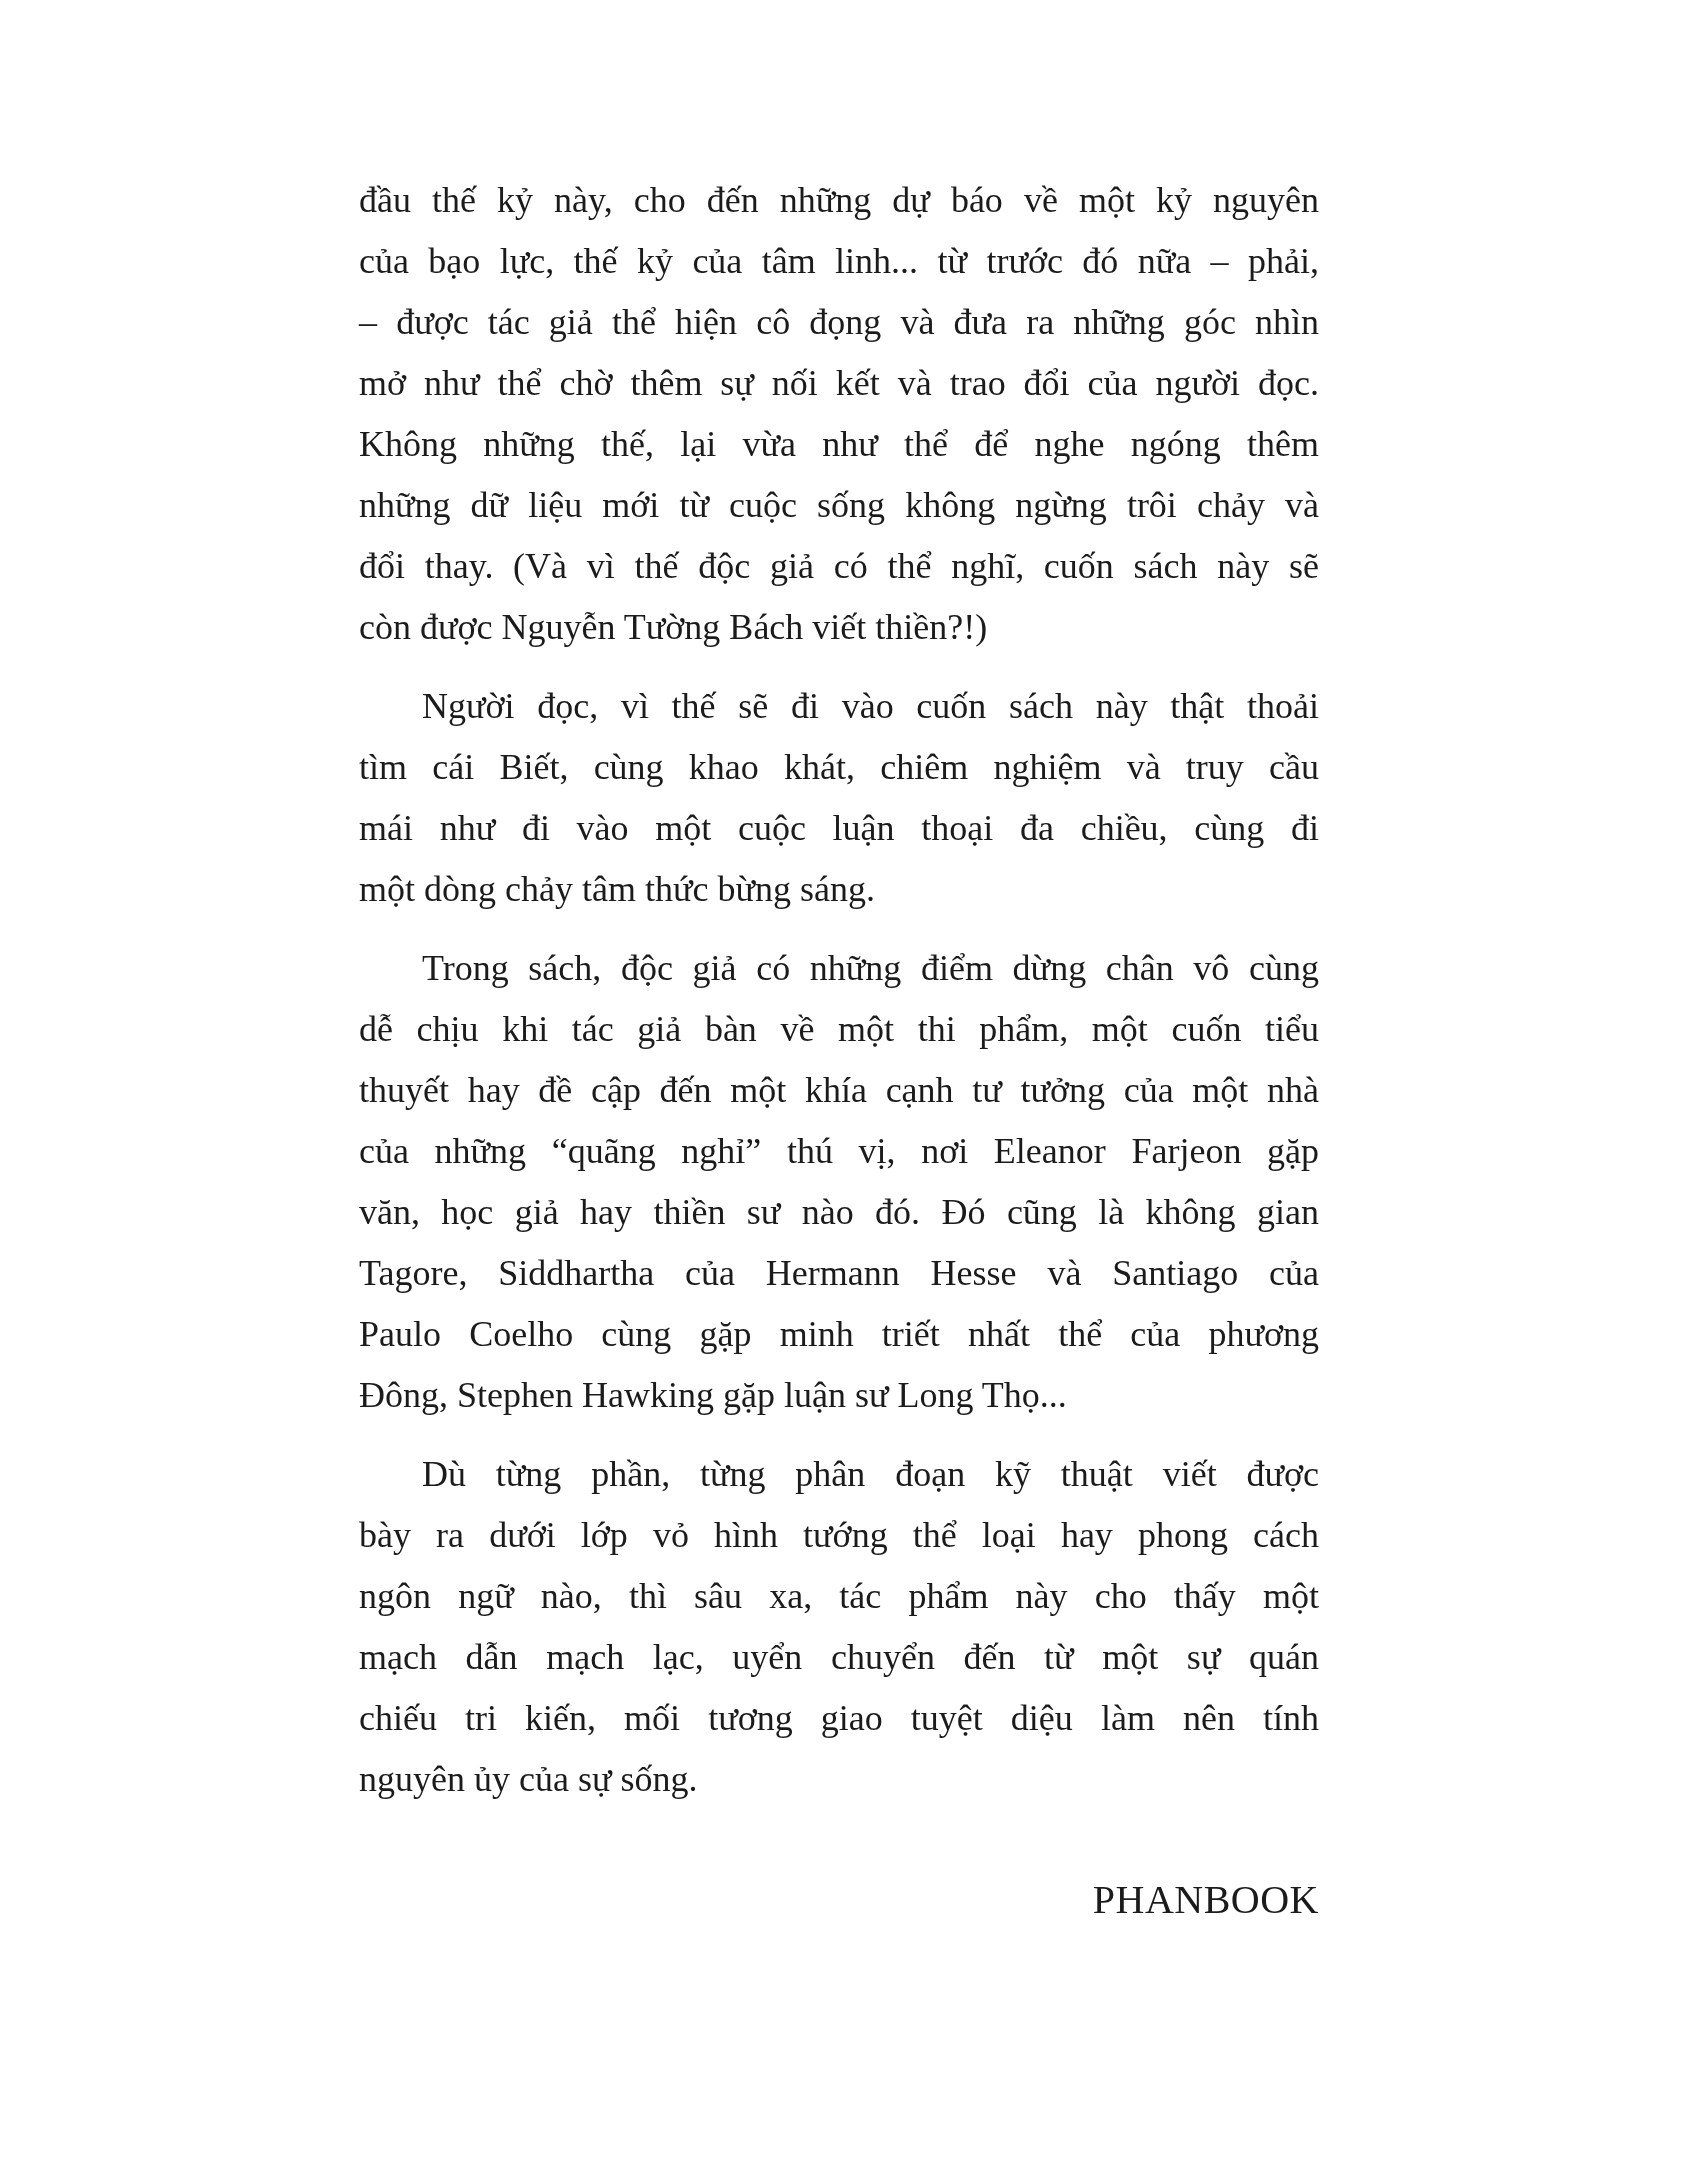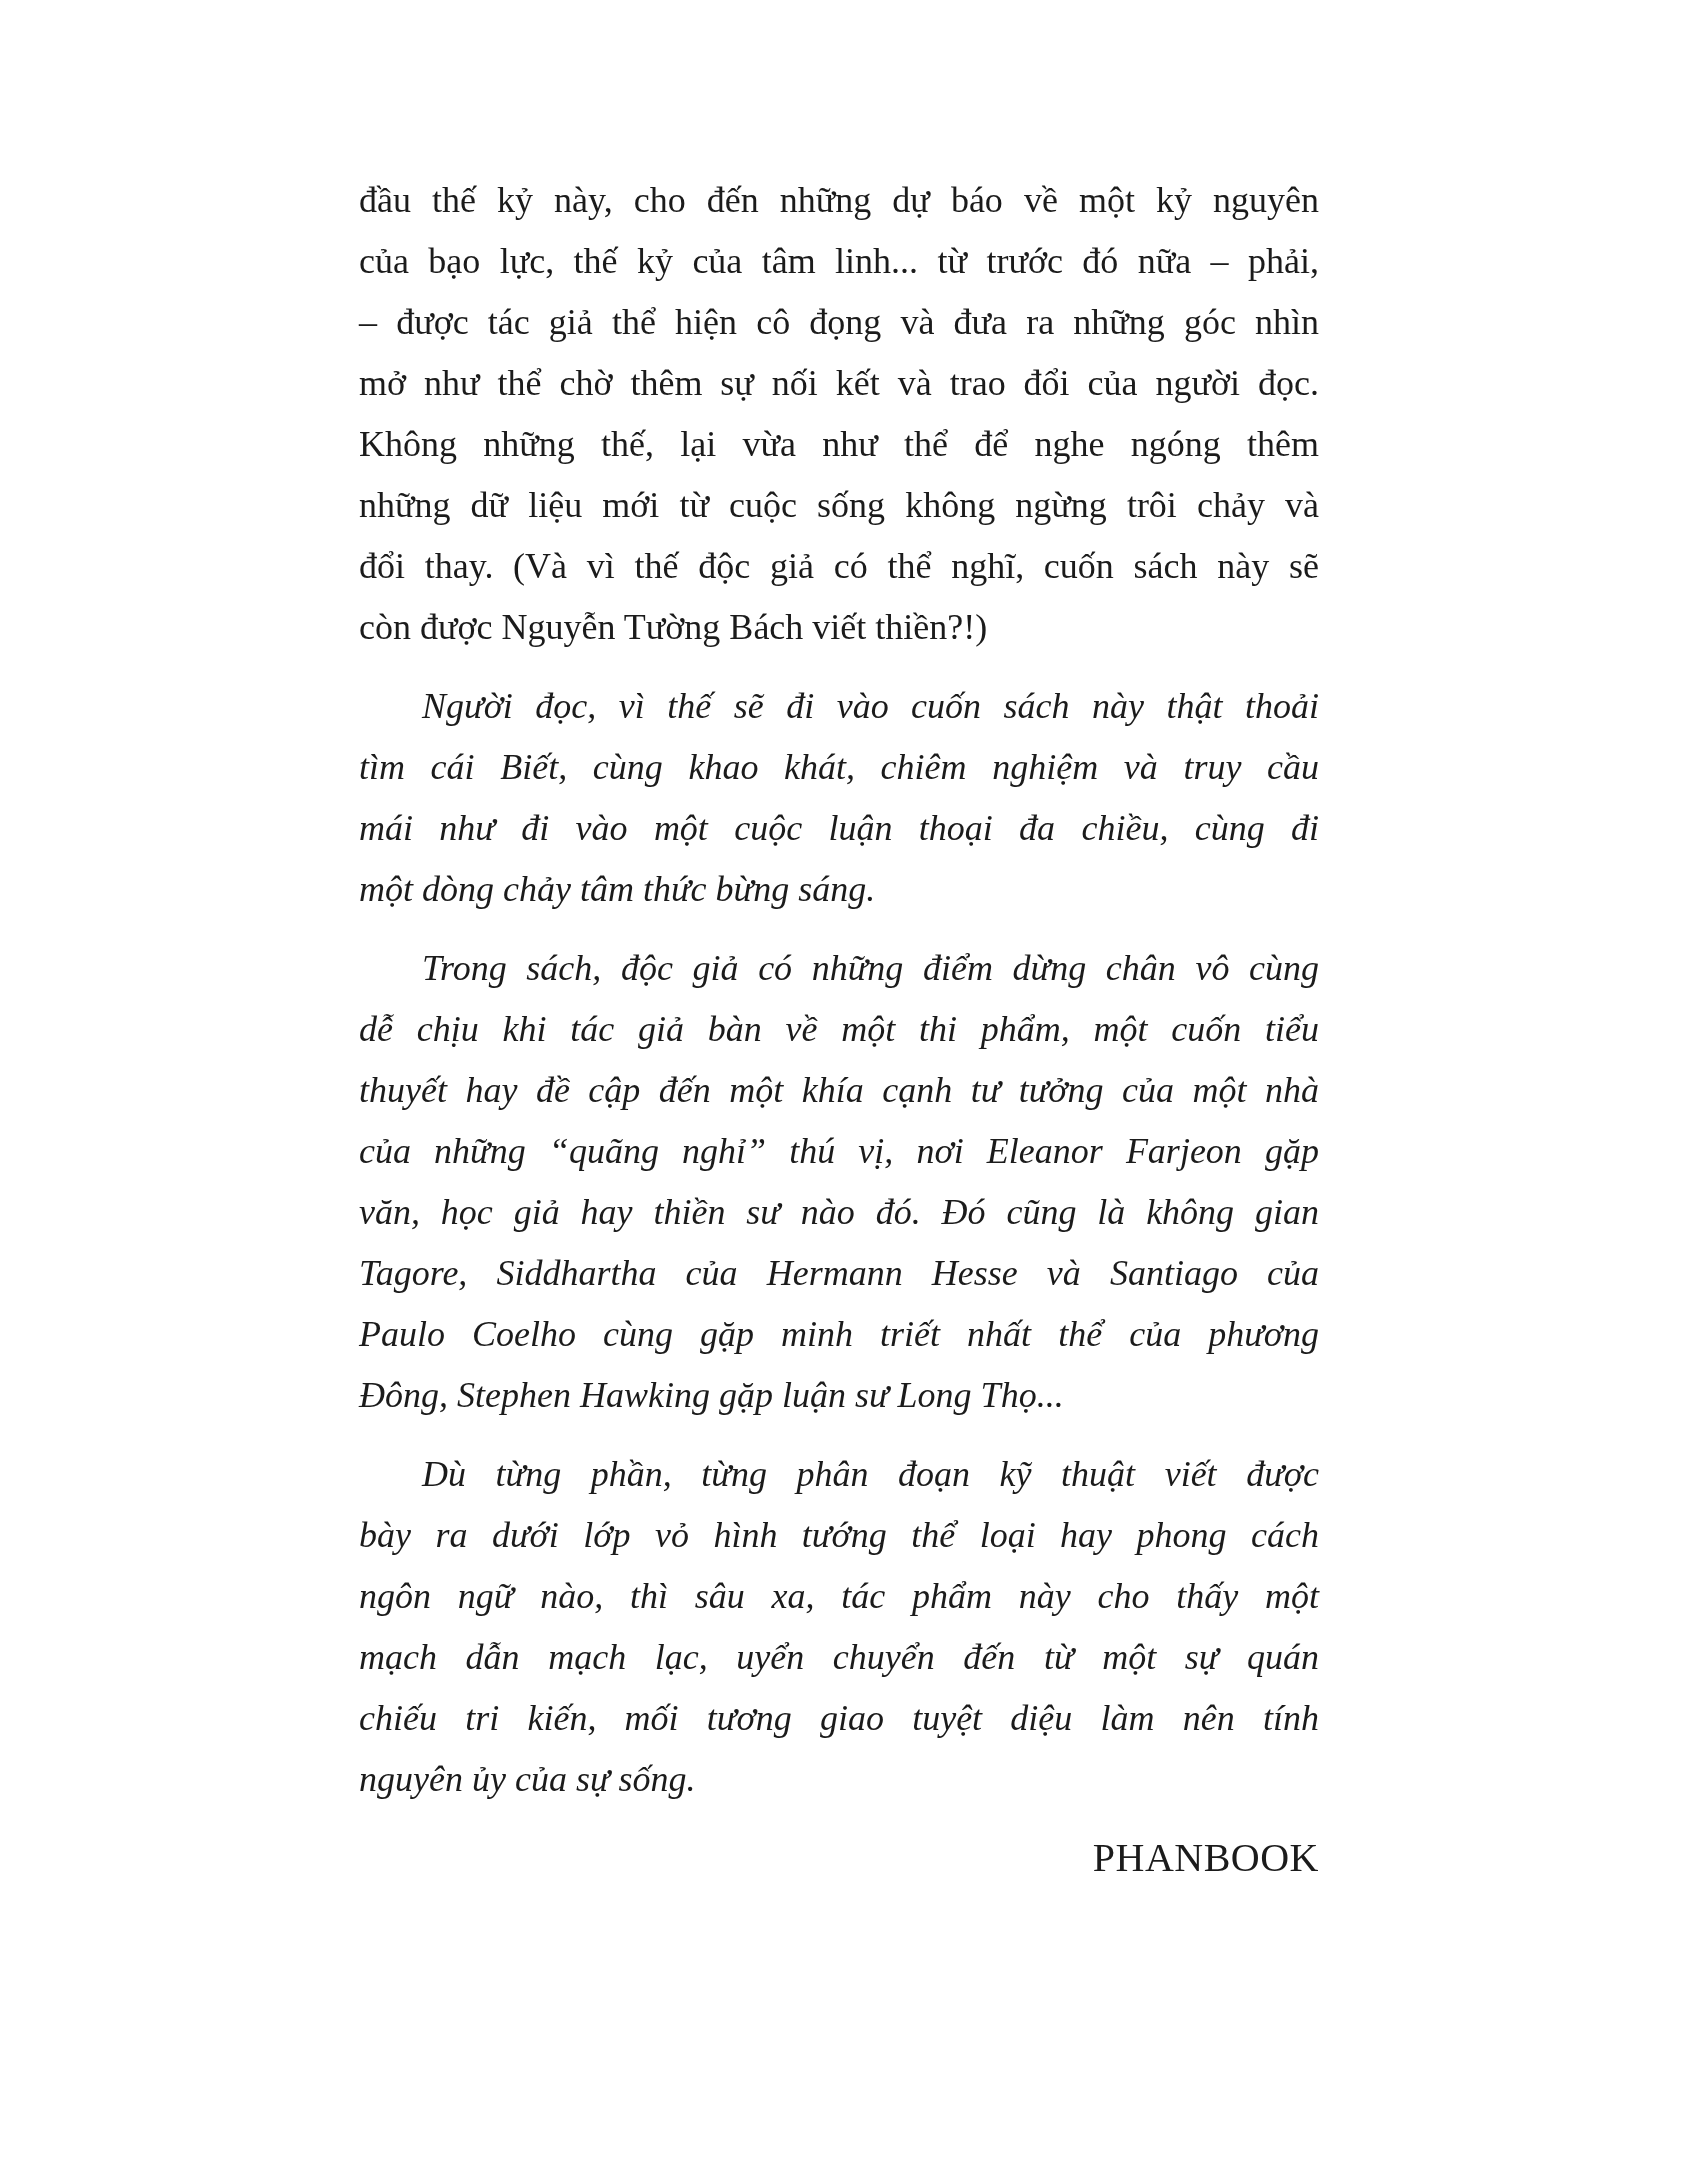--- a/index.html
+++ b/index.html
@@ -17,30 +17,30 @@
   }
   .text-block {
     position: absolute;
     left: 359px;
     top: 170px;
     width: 960px;
     font-size: 36px;
     line-height: 61px;
   }
   .paragraph { margin: 0; }
-  .paragraph + .paragraph { margin-top: 18px; font-style: italic; }
+  .paragraph + .paragraph { margin-top: 18px; }
   .line {
     text-align: justify;
     text-align-last: justify;
     white-space: normal;
   }
   .line.first { text-indent: 63px; }
   .line.last  { text-align-last: left; }
   .signature {
-    margin-top: 24px;
+    margin-top: 66px;
     text-align: right;
     font-size: 40px;
     line-height: 48px;
     letter-spacing: 0.5px;
     color: #1b1b1b;
   }
 </style>
 </head>
 <body>
 

